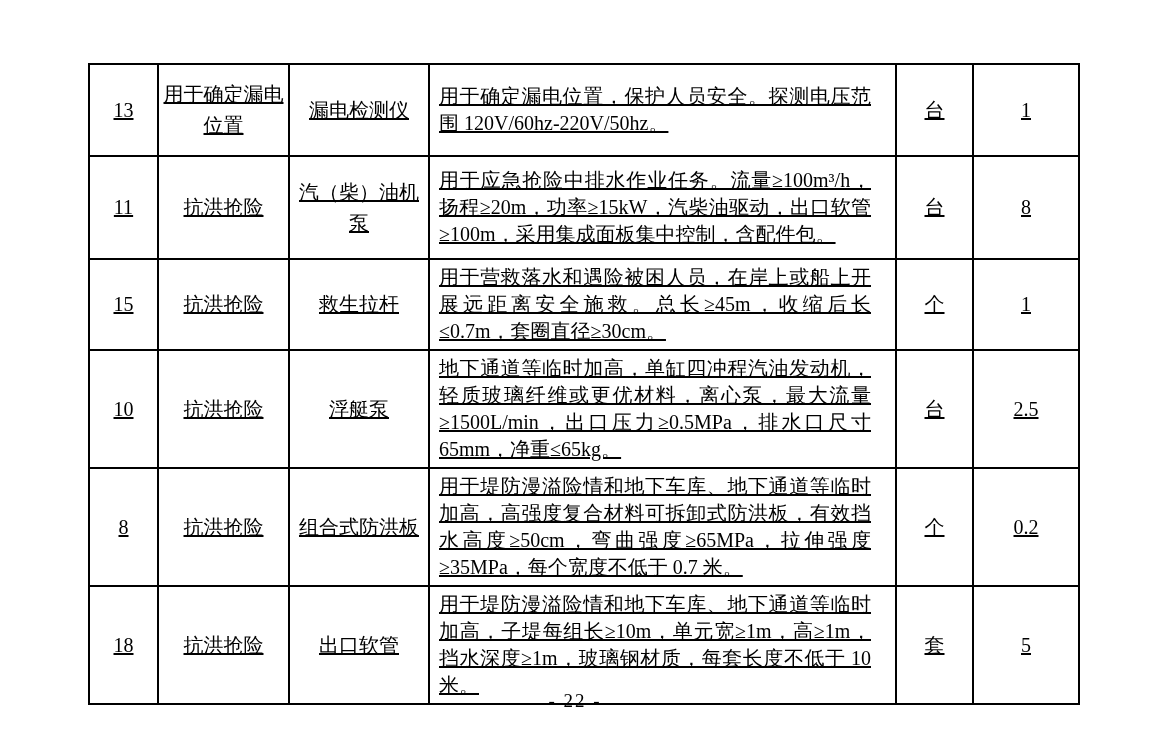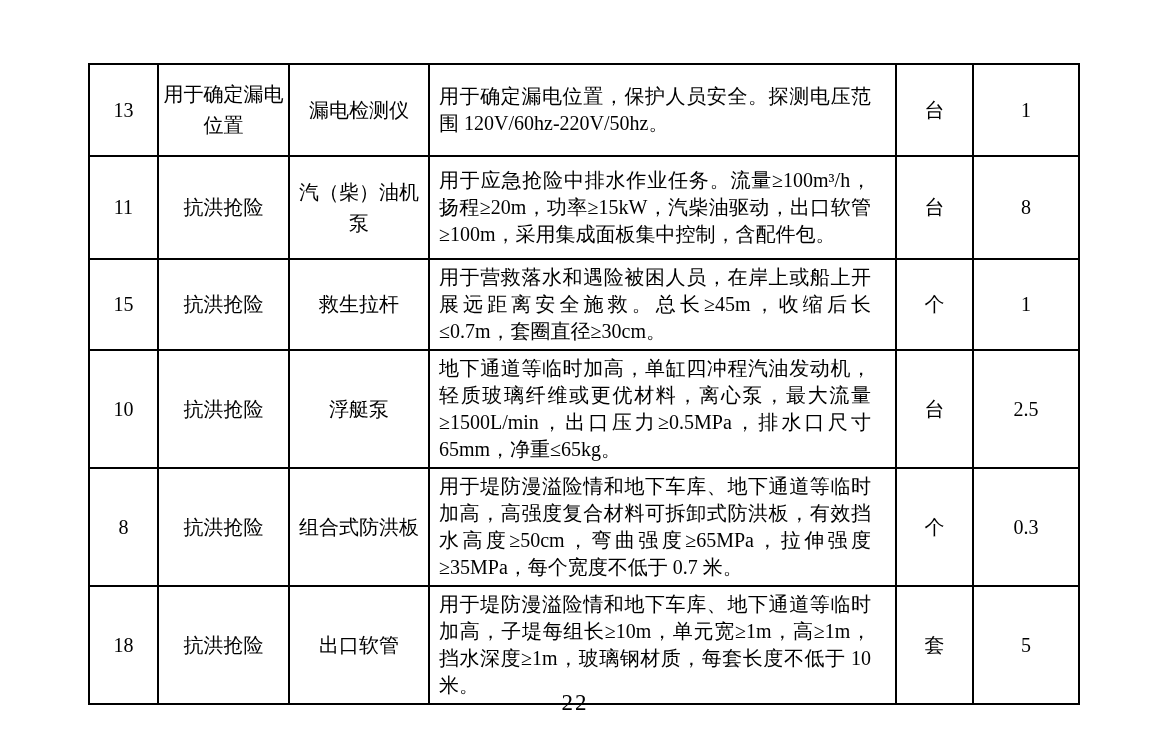--- a/index.html
+++ b/index.html
@@ -16,20 +16,21 @@
     background: #ffffff;
     overflow: hidden;
   }
   table.equip-table {
     position: absolute;
     left: 88px;
     top: 63px;
     width: 990px;
     border-collapse: collapse;
     table-layout: fixed;
+    text-decoration: underline;
   }
   table.equip-table td {
     border: 2px solid #000000;
     vertical-align: middle;
     font-size: 20px;
     overflow: hidden;
     word-break: break-word;
   }
   td.c-no, td.c-cat, td.c-name, td.c-unit, td.c-qty {
     text-align: center;
@@ -48,21 +49,21 @@
   tr.r3 { height: 87px; }
   tr.r4 { height: 95px; }
   tr.r5 { height: 103px; }
   tr.r6 { height: 92px; }
   .page-number {
     position: absolute;
     left: 0;
     top: 690px;
     width: 1150px;
     text-align: center;
-    font-size: 23px;
+    font-size: 19px;
     letter-spacing: 2px;
   }
 </style>
 </head>
 <body>
 
 <div class="page">
 
   <table class="equip-table">
     <colgroup>
@@ -105,21 +106,21 @@
         <td class="c-desc">地下通道等临时加高，单缸四冲程汽油发动机，轻质玻璃纤维或更优材料，离心泵，最大流量≥1500L/min，出口压力≥0.5MPa，排水口尺寸 65mm，净重≤65kg。</td>
         <td class="c-unit">台</td>
         <td class="c-qty">2.5</td>
       </tr>
       <tr class="r5">
         <td class="c-no">8</td>
         <td class="c-cat">抗洪抢险</td>
         <td class="c-name">组合式防洪板</td>
         <td class="c-desc">用于堤防漫溢险情和地下车库、地下通道等临时加高，高强度复合材料可拆卸式防洪板，有效挡水高度≥50cm，弯曲强度≥65MPa，拉伸强度≥35MPa，每个宽度不低于 0.7 米。</td>
         <td class="c-unit">个</td>
-        <td class="c-qty">0.3</td>
+        <td class="c-qty">0.2</td>
       </tr>
       <tr class="r6">
         <td class="c-no">18</td>
         <td class="c-cat">抗洪抢险</td>
         <td class="c-name">出口软管</td>
         <td class="c-desc">用于堤防漫溢险情和地下车库、地下通道等临时加高，子堤每组长≥10m，单元宽≥1m，高≥1m，挡水深度≥1m，玻璃钢材质，每套长度不低于 10 米。</td>
         <td class="c-unit">套</td>
         <td class="c-qty">5</td>
       </tr>
     </tbody>

